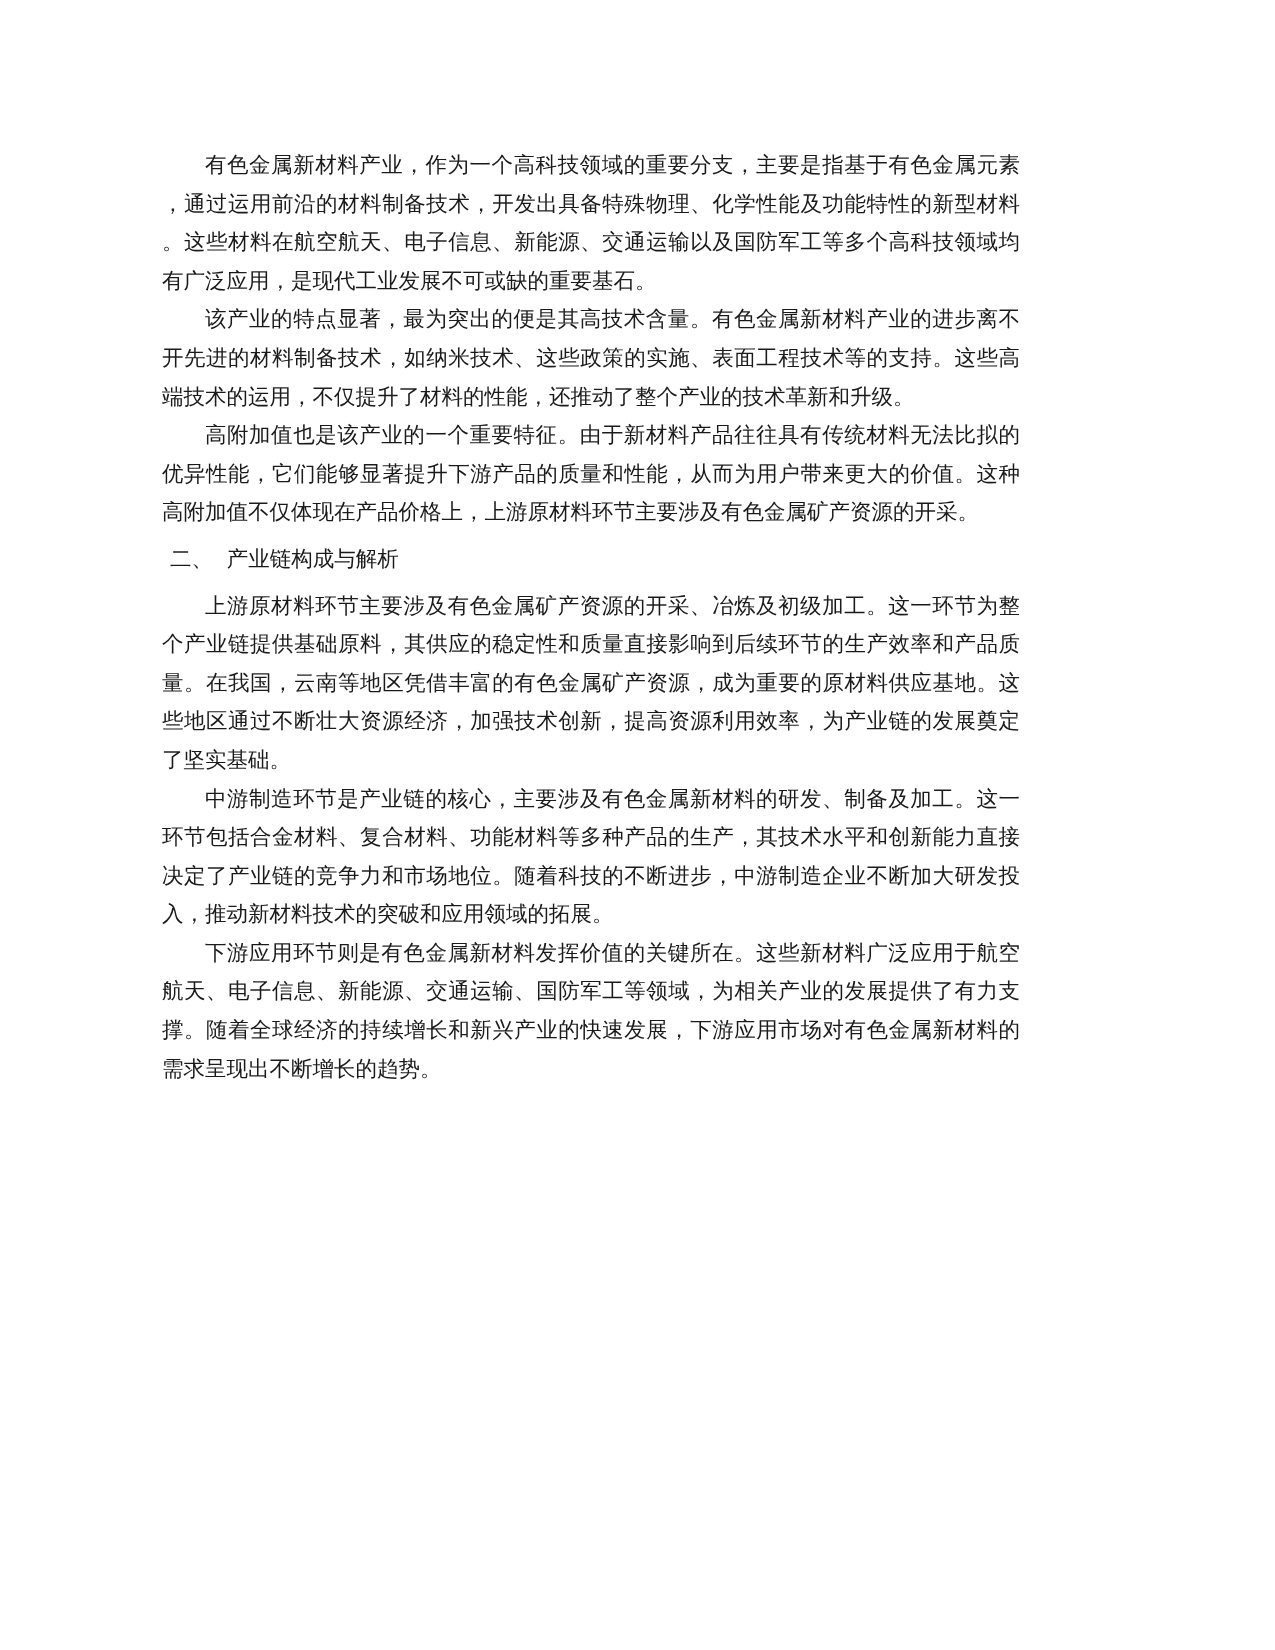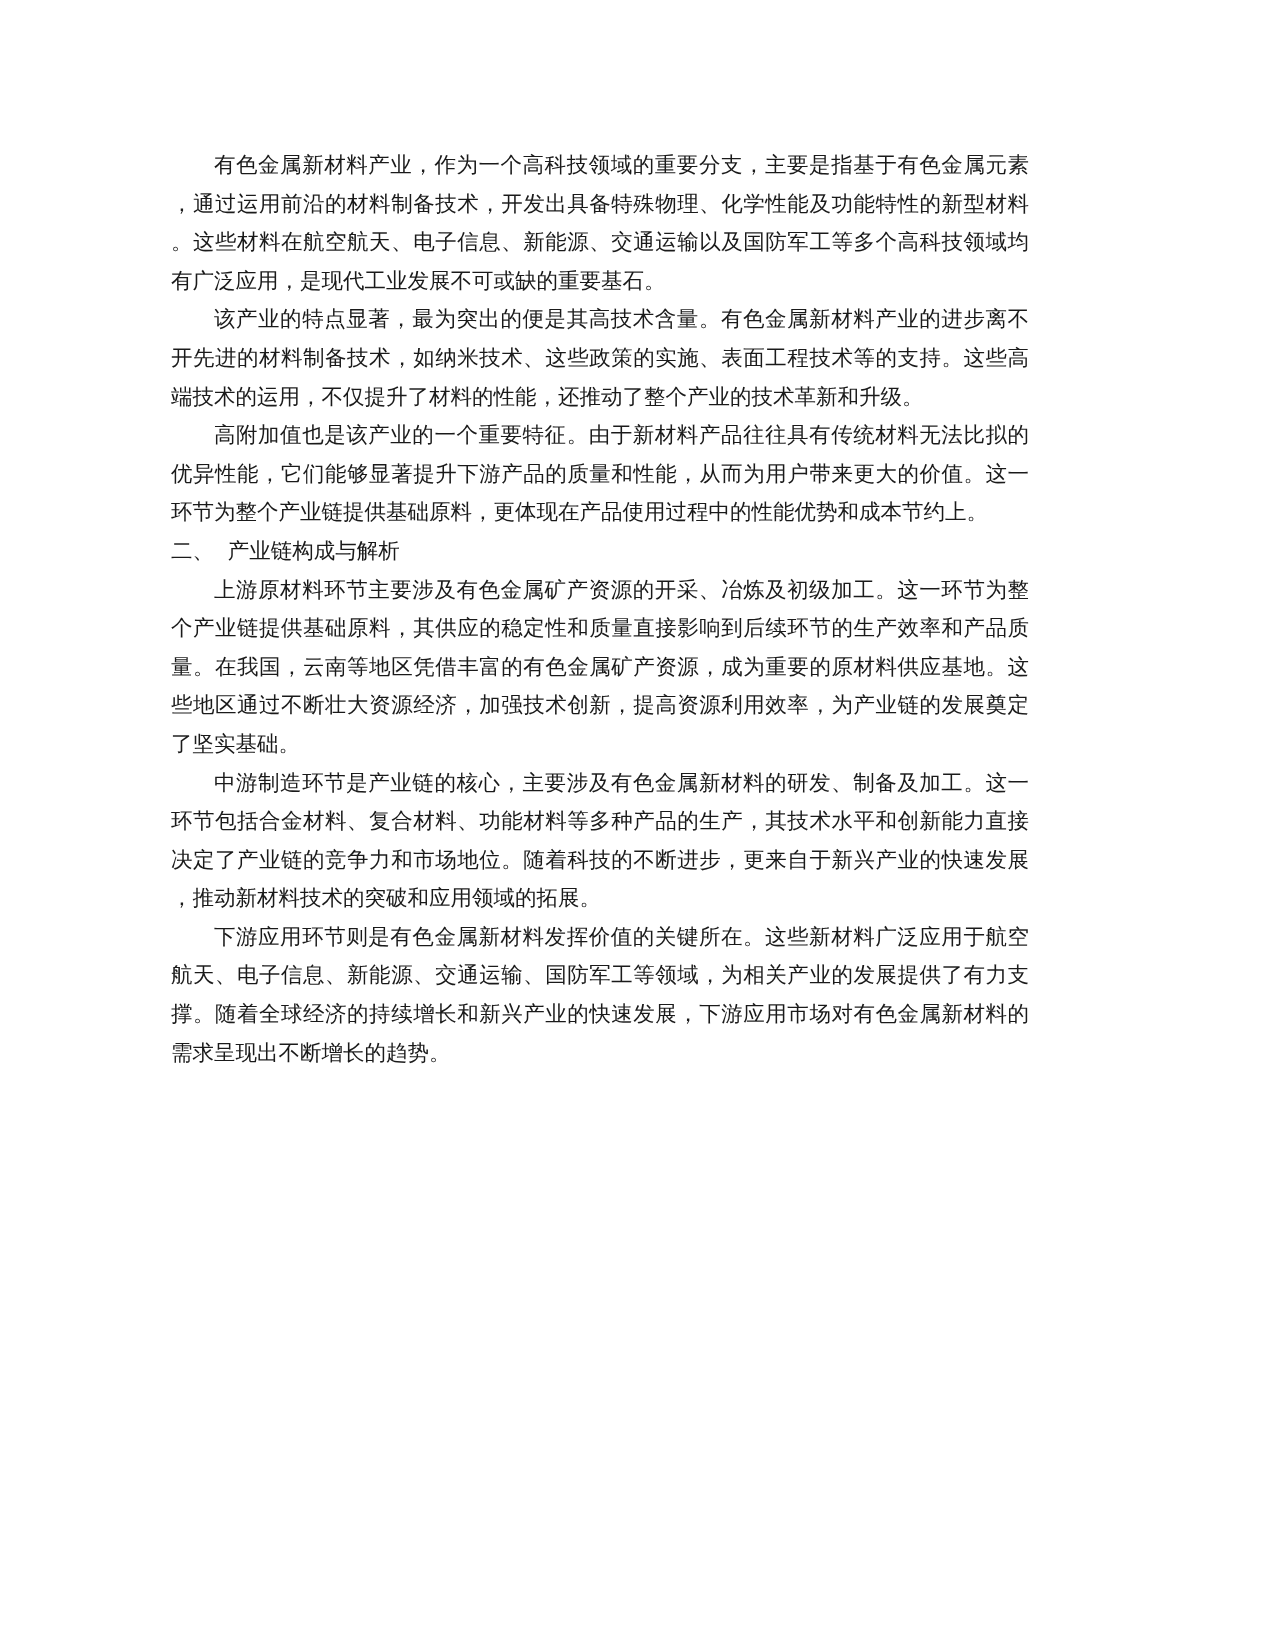--- a/index.html
+++ b/index.html
@@ -8,46 +8,46 @@
       background: #ffffff;
     }
     body {
       width: 1275px;
       height: 1650px;
       position: relative;
       overflow: hidden;
     }
     .page {
       position: absolute;
-      left: 171px;
+      left: 162px;
       top: 146px;
       width: 858px;
       font-family: "DejaVu Serif", "Liberation Serif", serif;
       font-size: 21.5px;
       line-height: 38.6px;
       color: #1a1a1a;
       text-align: justify;
       text-justify: inter-character;
     }
     .para {
       margin: 0;
       text-indent: 2em;
       word-break: break-all;
       line-break: anywhere;
     }
     .heading {
-      margin: 0;
+      margin: 8px;
       text-indent: 0;
       white-space: pre;
     }
   </style>
 </head>
 <body>
 
 <div class="page">
   <p class="para">有色金属新材料产业，作为一个高科技领域的重要分支，主要是指基于有色金属元素，通过运用前沿的材料制备技术，开发出具备特殊物理、化学性能及功能特性的新型材料。这些材料在航空航天、电子信息、新能源、交通运输以及国防军工等多个高科技领域均有广泛应用，是现代工业发展不可或缺的重要基石。</p>
   <p class="para">该产业的特点显著，最为突出的便是其高技术含量。有色金属新材料产业的进步离不开先进的材料制备技术，如纳米技术、这些政策的实施、表面工程技术等的支持。这些高端技术的运用，不仅提升了材料的性能，还推动了整个产业的技术革新和升级。</p>
-  <p class="para">高附加值也是该产业的一个重要特征。由于新材料产品往往具有传统材料无法比拟的优异性能，它们能够显著提升下游产品的质量和性能，从而为用户带来更大的价值。这一环节为整个产业链提供基础原料，更体现在产品使用过程中的性能优势和成本节约上。</p>
+  <p class="para">高附加值也是该产业的一个重要特征。由于新材料产品往往具有传统材料无法比拟的优异性能，它们能够显著提升下游产品的质量和性能，从而为用户带来更大的价值。这种高附加值不仅体现在产品价格上，上游原材料环节主要涉及有色金属矿产资源的开采。</p>
   <p class="heading">二、  产业链构成与解析</p>
   <p class="para">上游原材料环节主要涉及有色金属矿产资源的开采、冶炼及初级加工。这一环节为整个产业链提供基础原料，其供应的稳定性和质量直接影响到后续环节的生产效率和产品质量。在我国，云南等地区凭借丰富的有色金属矿产资源，成为重要的原材料供应基地。这些地区通过不断壮大资源经济，加强技术创新，提高资源利用效率，为产业链的发展奠定了坚实基础。</p>
-  <p class="para">中游制造环节是产业链的核心，主要涉及有色金属新材料的研发、制备及加工。这一环节包括合金材料、复合材料、功能材料等多种产品的生产，其技术水平和创新能力直接决定了产业链的竞争力和市场地位。随着科技的不断进步，更来自于新兴产业的快速发展，推动新材料技术的突破和应用领域的拓展。</p>
+  <p class="para">中游制造环节是产业链的核心，主要涉及有色金属新材料的研发、制备及加工。这一环节包括合金材料、复合材料、功能材料等多种产品的生产，其技术水平和创新能力直接决定了产业链的竞争力和市场地位。随着科技的不断进步，中游制造企业不断加大研发投入，推动新材料技术的突破和应用领域的拓展。</p>
   <p class="para">下游应用环节则是有色金属新材料发挥价值的关键所在。这些新材料广泛应用于航空航天、电子信息、新能源、交通运输、国防军工等领域，为相关产业的发展提供了有力支撑。随着全球经济的持续增长和新兴产业的快速发展，下游应用市场对有色金属新材料的需求呈现出不断增长的趋势。</p>
 </div>
 
 </body></html>

